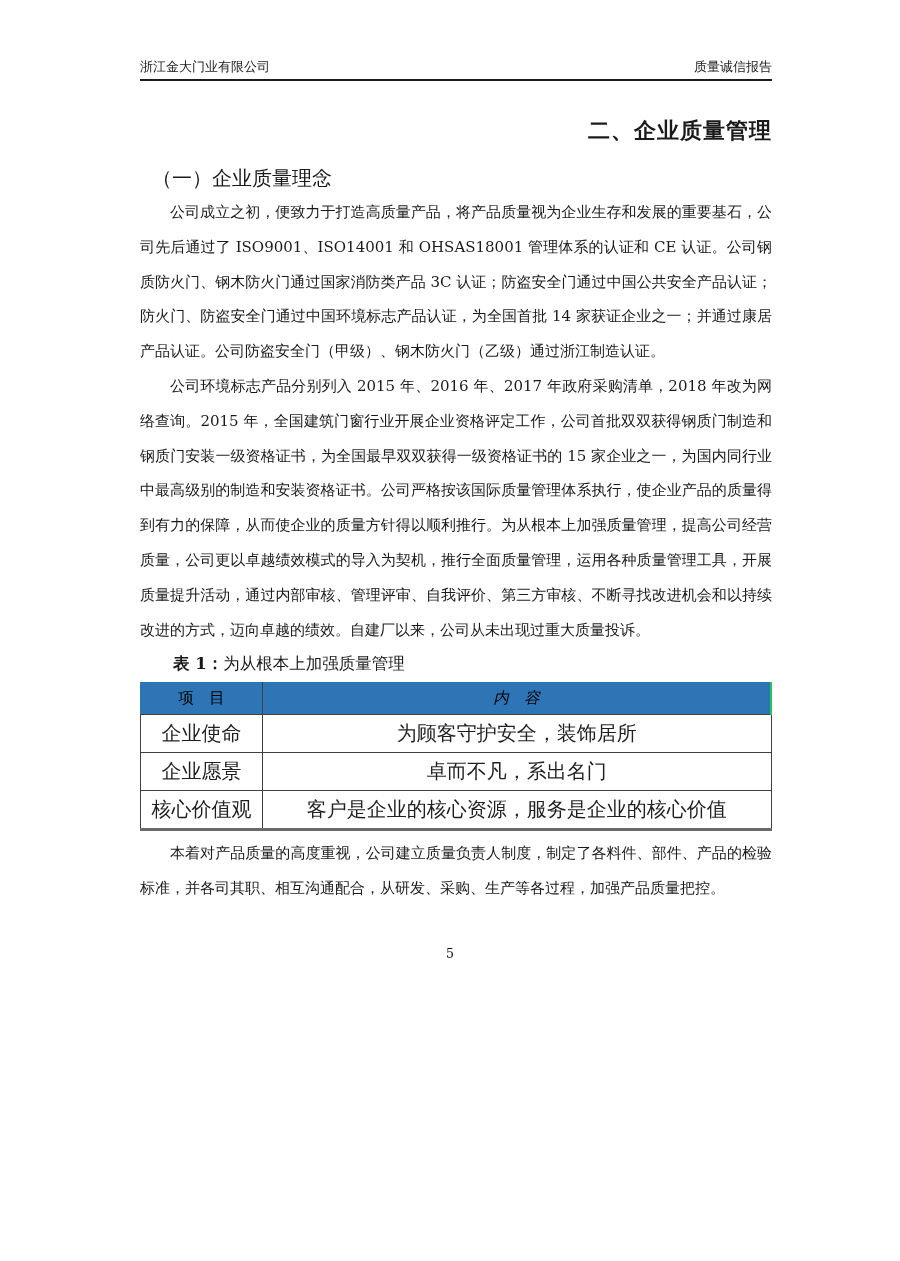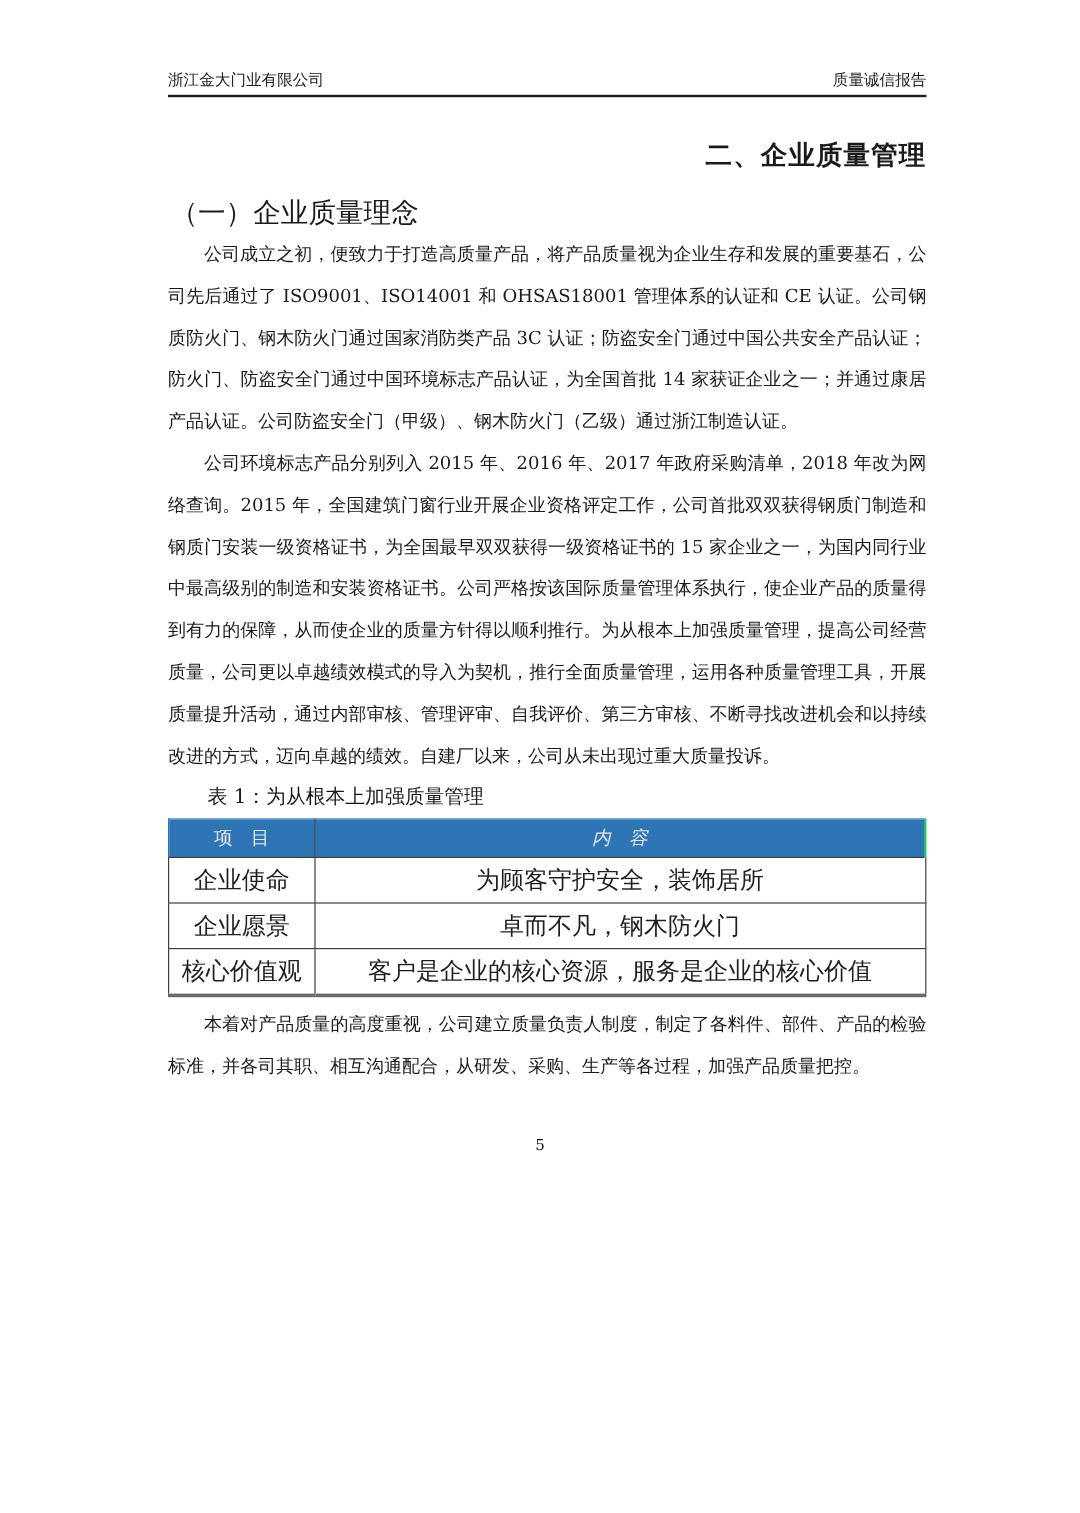--- a/index.html
+++ b/index.html
@@ -31,53 +31,53 @@
   }
   .page-title {
     font-size: 22px;
     font-weight: bold;
     line-height: 26px;
     margin: 36px 0 0 0;
     letter-spacing: 1px;
     text-align: right;
   }
   .sec-heading {
-    font-size: 23px;
+    font-size: 20px;
     font-weight: normal;
     line-height: 23px;
-    margin: 24px 0 0 2px;
+    margin: 24px 0 0 12px;
   }
   p.body-para {
     font-size: 15px;
     line-height: 34.8px;
     text-align: justify;
     text-indent: 2em;
     margin: 0;
     word-break: break-all;
   }
   p.body-para.after-heading {
     margin-top: 5px;
   }
   .table-caption {
     margin: 5px 0 0 0;
     text-indent: 2em;
     font-size: 16.5px;
     line-height: 24px;
   }
-  .caption-label { font-weight: normal; }
+  .caption-label { font-weight: bold; }
   table.culture-table {
     width: 100%;
     border-collapse: collapse;
     table-layout: fixed;
     margin-top: 6px;
   }
   table.culture-table col.col-item { width: 122px; }
   table.culture-table th {
     background: #2E75B6;
-    color: #e5e5e5;
+    color: #000000;
     font-weight: normal;
     font-size: 15.5px;
     height: 29px;
     border: 1px solid #404040;
     border-top: 1px solid #2E75B6;
   }
   table.culture-table th:first-child { border-left: 1px solid #2E75B6; }
   table.culture-table th:last-child  { border-right: 2px solid #22c55e; font-style: italic; }
   table.culture-table td {
     border: 1px solid #404040;
@@ -125,21 +125,21 @@
         <th>内　容</th>
       </tr>
     </thead>
     <tbody>
       <tr>
         <td>企业使命</td>
         <td>为顾客守护安全，装饰居所</td>
       </tr>
       <tr>
         <td>企业愿景</td>
-        <td>卓而不凡，钢木防火门</td>
+        <td>卓而不凡，系出名门</td>
       </tr>
       <tr>
         <td>核心价值观</td>
         <td>客户是企业的核心资源，服务是企业的核心价值</td>
       </tr>
     </tbody>
   </table>
 
 
   <p class="body-para after-heading">本着对产品质量的高度重视，公司建立质量负责人制度，制定了各料件、部件、产品的检验标准，并各司其职、相互沟通配合，从研发、采购、生产等各过程，加强产品质量把控。</p>

